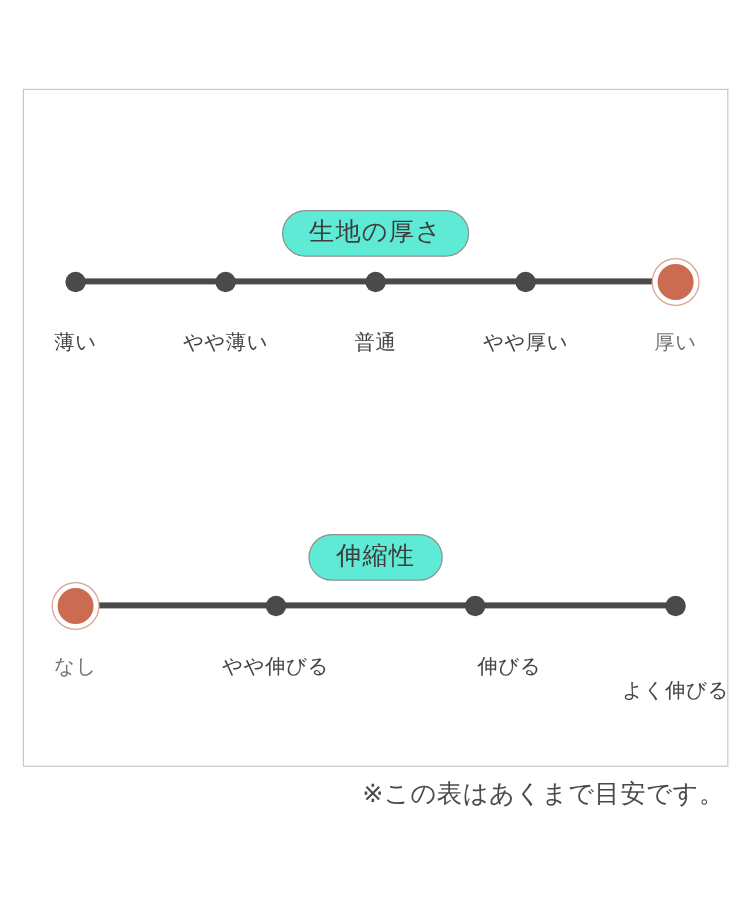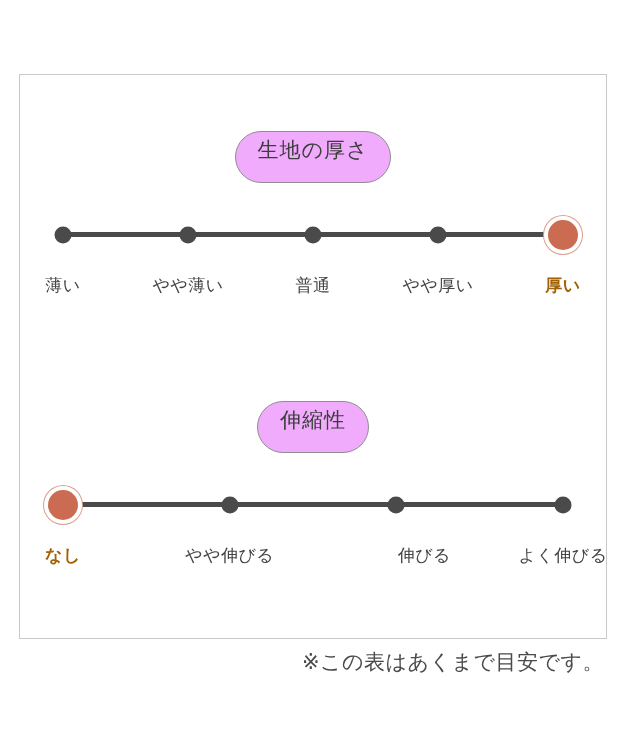--- a/index.html
+++ b/index.html
@@ -38,27 +38,28 @@
   .pill-row {
     position: absolute;
     left: 0;
     width: 100%;
     display: flex;
     justify-content: center;
   }
   .pill {
     border: 1px solid #8f8f8f;
     border-radius: 999px;
-    padding: 7px 22px 22px 22px;
+    padding: 7px 22px 9px 22px;
     font-size: 21px;
     line-height: 1;
     letter-spacing: 1px;
     color: #3d3d3d;
-    background: #f0abfc;
+    background: #5eead4;
     white-space: nowrap;
+    margin-top: 44px;
   }
 
   
   .scale {
     position: absolute;
     left: 0;
     width: 100%;
     height: 90px;
   }
   .track-wrap {
@@ -103,22 +104,22 @@
     position: absolute;
     top: 16px;
     transform: translateX(-50%);
     font-size: 17px;
     line-height: 1.2;
     white-space: nowrap;
     color: #444444;
     letter-spacing: 0.5px;
   }
   .tick-label.selected {
-    font-weight: bold;
-    color: #a16207;
+    font-weight: normal;
+    color: #737373;
   }
 
   
   .footnote {
     position: absolute;
     right: 21px;
     top: 648px;
     font-size: 21px;
     line-height: 1.3;
     color: #4a4a4a;
@@ -164,21 +165,21 @@
         <div class="track-line"></div>
         <div class="node selected" style="left:0%;"></div>
         <div class="node" style="left:33.33%;"></div>
         <div class="node" style="left:66.66%;"></div>
         <div class="node" style="left:100%;"></div>
       </div>
       <div class="labels">
         <div class="tick-label selected" style="left:0%;">なし</div>
         <div class="tick-label" style="left:33.33%;">やや伸びる</div>
         <div class="tick-label" style="left:66.66%;margin-left:28px;">伸びる</div>
-        <div class="tick-label" style="left:100%;">よく伸びる</div>
+        <div class="tick-label" style="left:100%;margin-top:20px;">よく伸びる</div>
       </div>
     </div>
 
   </div>
 
   <div class="footnote">※この表はあくまで目安です。</div>
 
 </div>
 
 </body></html>

